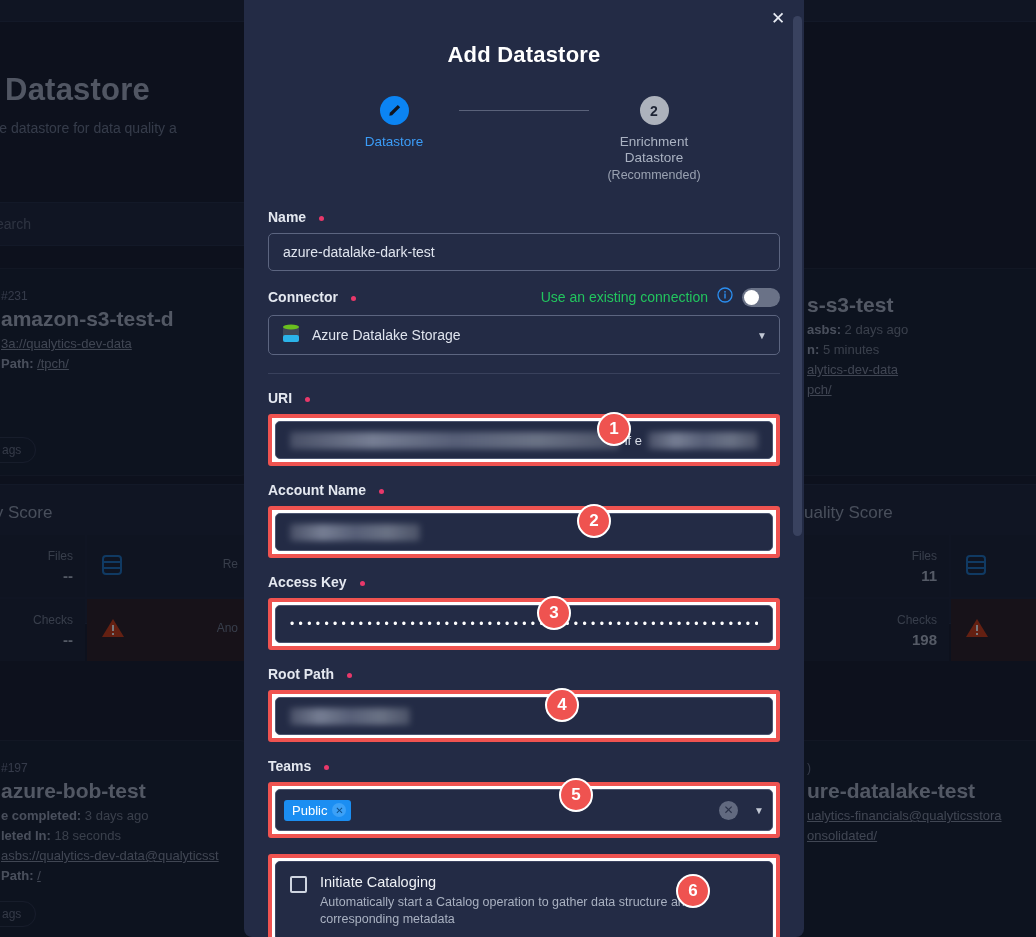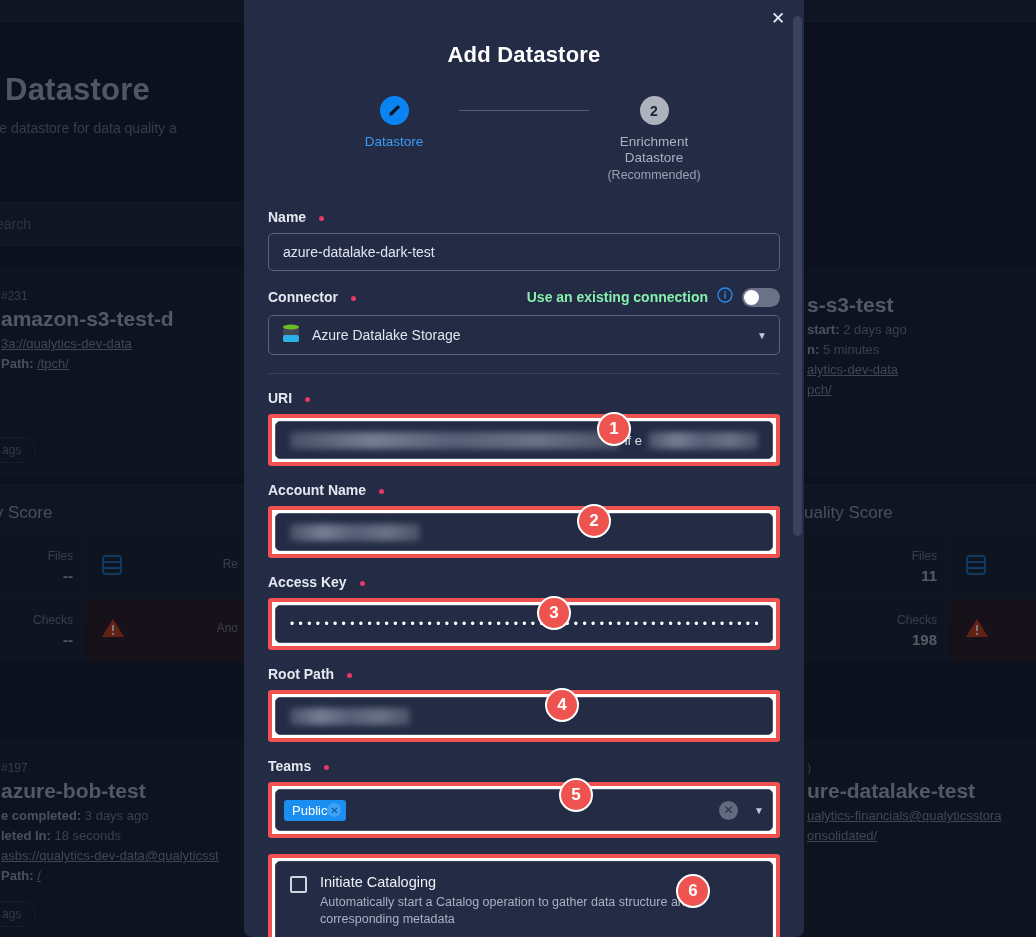--- a/index.html
+++ b/index.html
@@ -133,21 +133,21 @@
     width: 100%; height: 38px; border: 1px solid #5c6580; border-radius: 5px;
     background: transparent; color: #dfe4ee; font-size: 14px;
     padding: 0 14px; font-family: "Liberation Sans", sans-serif;
     display: flex; align-items: center; text-align: center;
   }
   .fgroup { margin-bottom: 16px; }
   .divider { height: 1px; background: #39415c; margin: 18px 0 16px 0; }
 
   .conn-row { display: flex; align-items: center; justify-content: space-between; margin-bottom: 8px; }
   .conn-right { display: flex; align-items: center; gap: 9px; }
-  .conn-right-label { font-size: 14px; color: #86efac; font-weight: bold; }
+  .conn-right-label { font-size: 14px; color: #22c55e; }
   .toggle {
     width: 38px; height: 19px; border-radius: 10px; background: #6a7287;
     position: relative; cursor: pointer;
   }
   .toggle::after {
     content: ""; position: absolute; left: 2px; top: 2px;
     width: 15px; height: 15px; border-radius: 50%; background: #fff;
   }
   .select {
     width: 100%; height: 40px; border: 1px solid #5c6580; border-radius: 5px;
@@ -181,21 +181,21 @@
     z-index: 5;
   }
 
   
   .teams-field {
     width: 100%; height: 42px; border: 1px solid #4c5570; border-radius: 5px;
     background: #232b45; display: flex; align-items: center; padding: 0 8px; gap: 8px;
   }
   .chip {
     background: #1b8ef2; color: #fff; font-size: 13px; border-radius: 3px;
-    padding: 3px 5px 3px 8px; display: flex; align-items: center; 
+    padding: 3px 5px 3px 8px; display: flex; align-items: center; gap: 5px;
   }
   .chip-x {
     width: 14px; height: 14px; border-radius: 50%; background: #3ca1f7;
     color: #0d4f8c; font-size: 10px; display: flex; align-items: center; justify-content: center;
   }
   .clear-x {
     margin-left: auto; width: 19px; height: 19px; border-radius: 50%;
     background: #626a80; color: #2a3148; font-size: 12px;
     display: flex; align-items: center; justify-content: center;
   }
@@ -252,21 +252,21 @@
         <div class="bgc-name">amazon-s3-test-d</div>
         <div class="bgc-line bgc-link">3a://qualytics-dev-data</div>
         <div class="bgc-line"><b>Path:</b> <span class="bgc-link">/tpch/</span></div>
       </div>
       <div class="tagpill">ags</div>
     </div>
 
     <div class="bgcard right r1">
       <div class="bgc-body">
         <div class="bgc-name">s-s3-test</div>
-        <div class="bgc-line"><b>start:</b> <span>2 days ago</span></div>
+        <div class="bgc-line"><b>asbs:</b> <span>2 days ago</span></div>
         <div class="bgc-line"><b>n:</b> <span>5 minutes</span></div>
         <div class="bgc-line bgc-link">alytics-dev-data</div>
         <div class="bgc-line bgc-link">pch/</div>
       </div>
     </div>
 
     <div class="qs left">
       <div class="qs-title">-  Quality Score</div>
       <div class="qs-grid">
         <div class="qs-cell">

